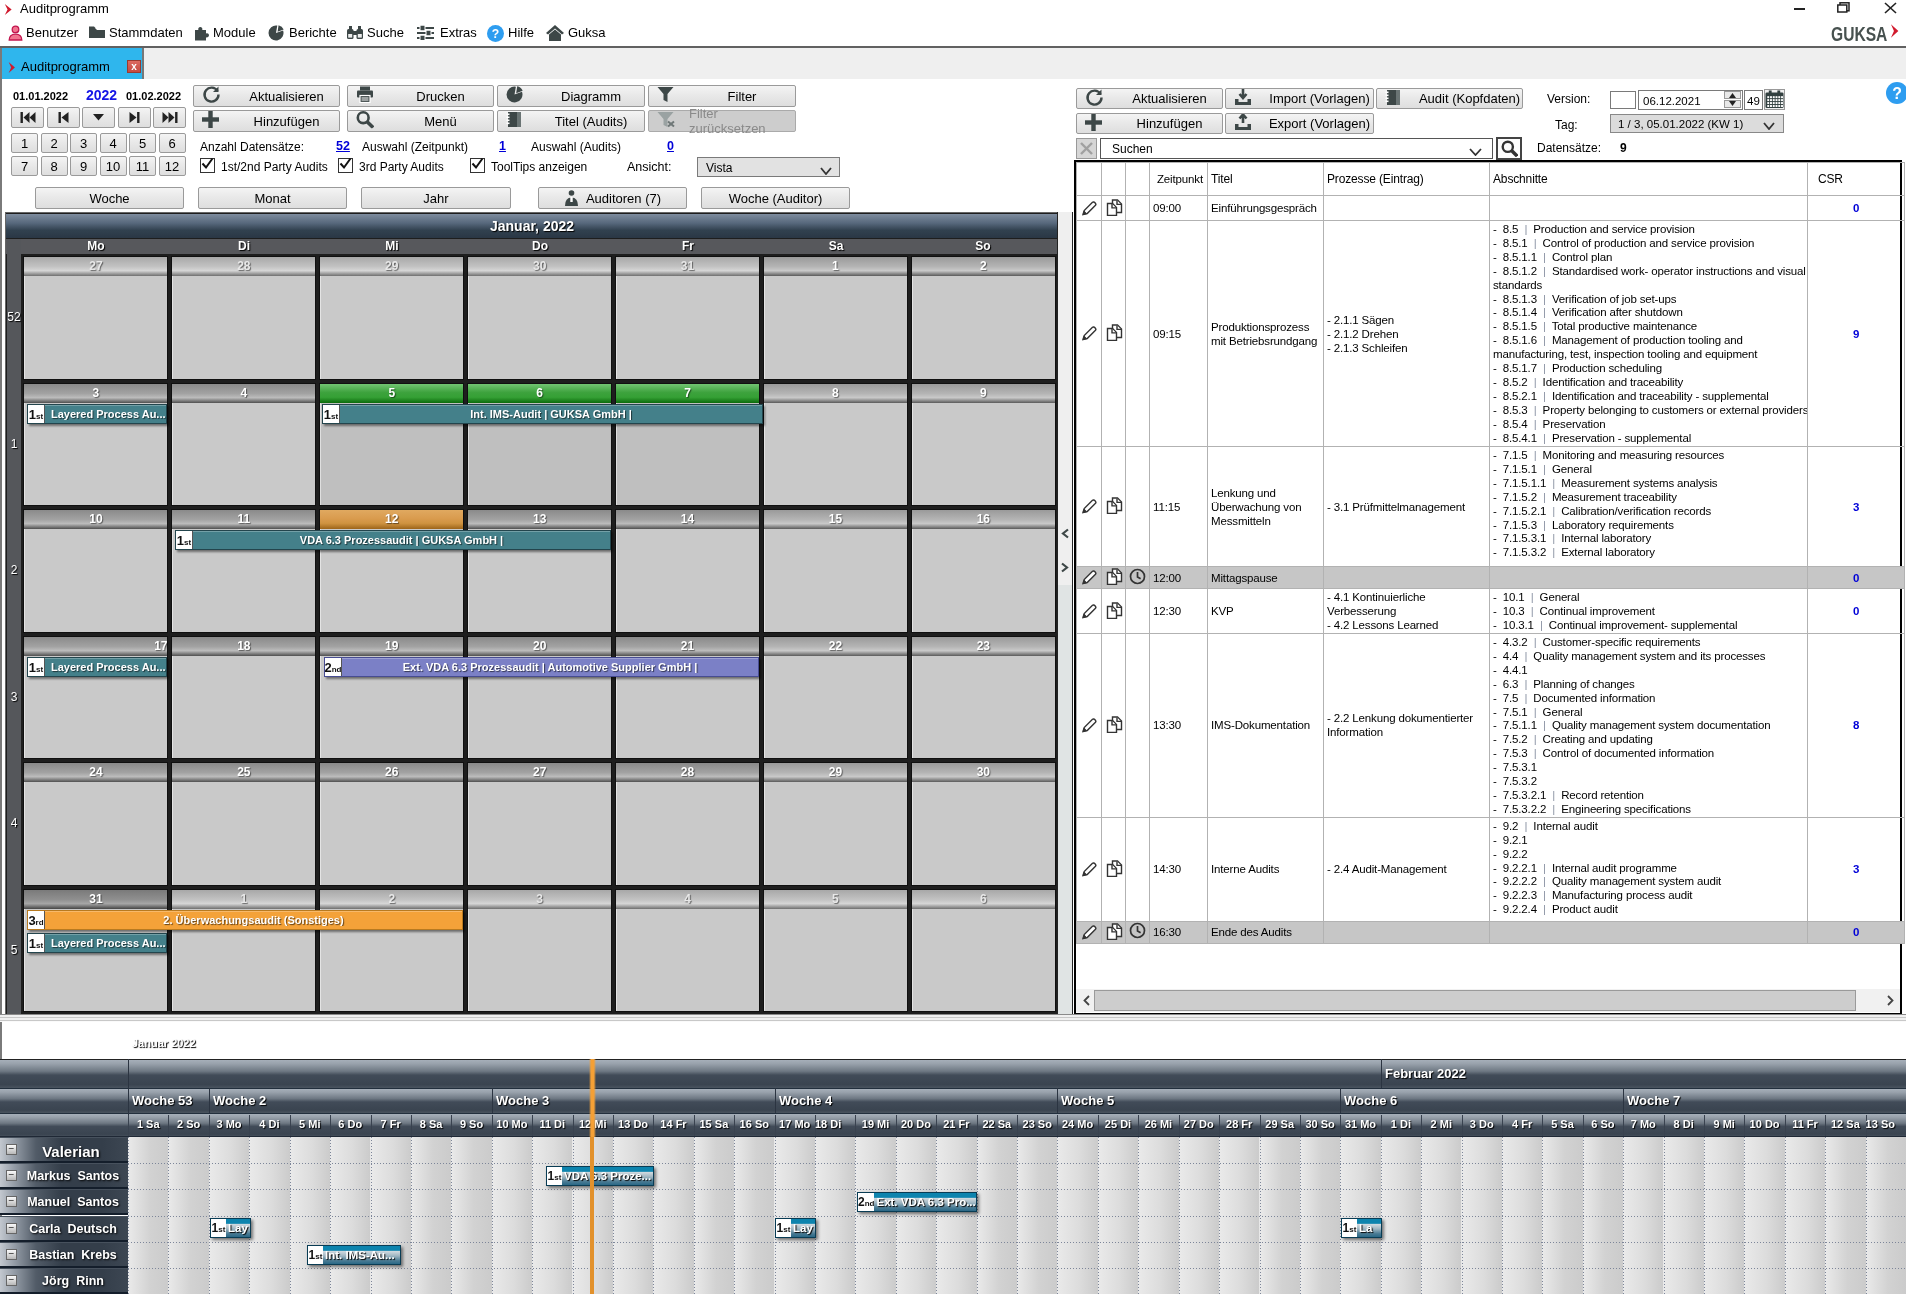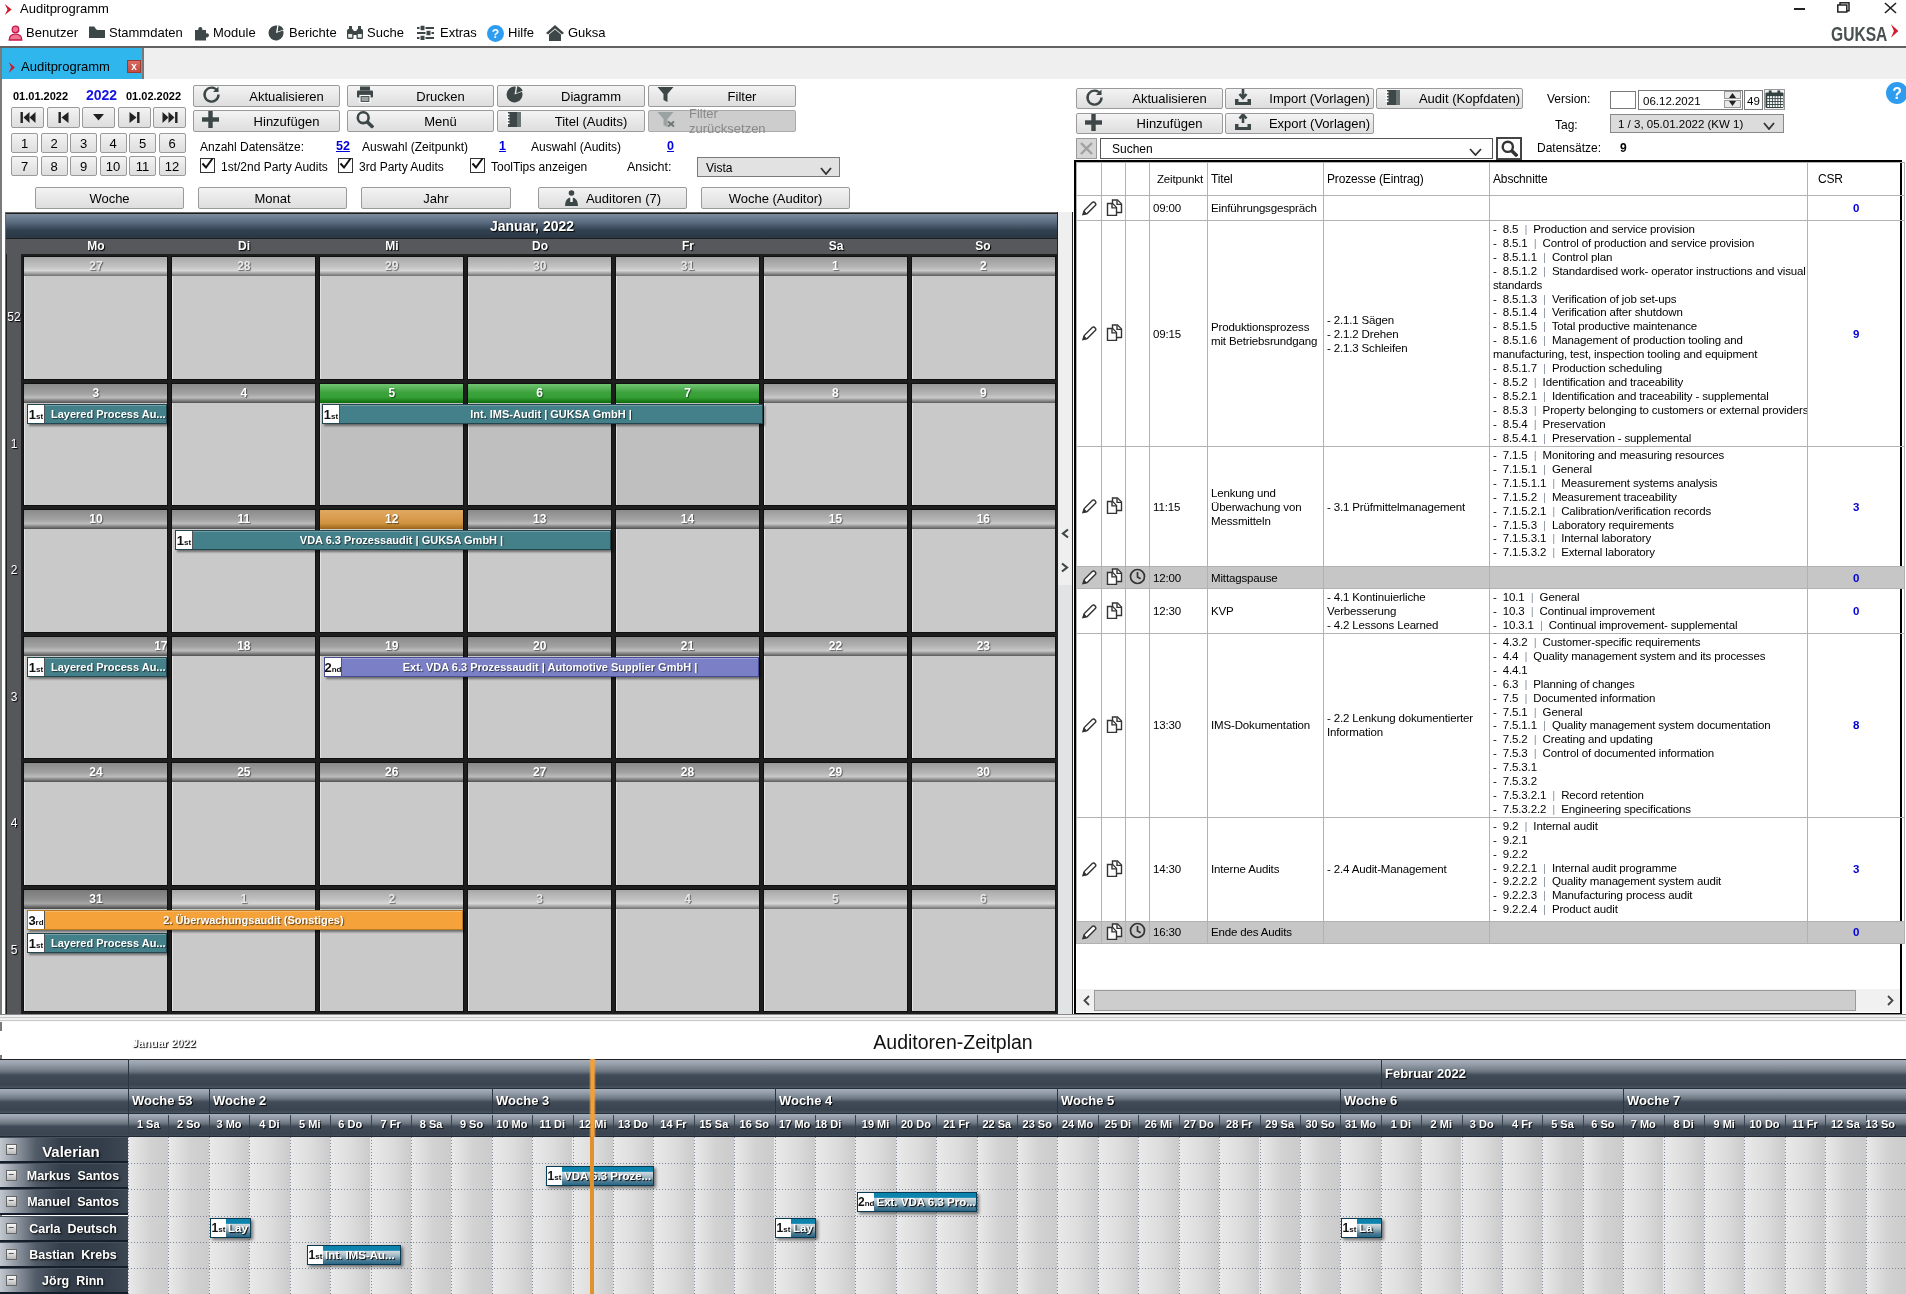--- a/index.html
+++ b/index.html
@@ -736,21 +736,20 @@
         <path d="M6 1 L1.5 5.5 L6 10" fill="none" stroke="#444" stroke-width="1.8"></path>
       </svg>
     </div>
 <div class="abs" style="left:1880px;top:989px;width:20px;height:23px;background:#f1f1f1;display:flex;align-items:center;justify-content:center">
       <svg width="7" height="11" viewBox="0 0 7 11" style="">
         <path d="M1 1 L5.5 5.5 L1 10" fill="none" stroke="#444" stroke-width="1.8"></path>
       </svg>
     </div>
 <div class="abs" style="left:1094px;top:990px;width:762px;height:21px;background:#cdcdcd;border:1px solid #9a9a9a"></div>
 <div class="abs" style="left:0;top:1014px;width:1906px;height:8px;background:linear-gradient(180deg,#8a8a8a 0,#8a8a8a 1px,#f0f0f0 1px,#f0f0f0 3px,#c8c8c8 3px,#c8c8c8 4px,#f0f0f0 4px,#f0f0f0 6px,#c8c8c8 6px,#c8c8c8 7px,#fafafa 7px)"></div>
-<div class="abs" style="left:0;top:1031px;width:1906px;height:24px;background:#fff;text-align:center;font-size:19.5px;color:#111">Auditoren-Zeitplan</div>
 <div class="abs gantt-head" style="left:0;top:1059px;width:1906px;height:29px;border-top:1px solid #222"></div>
 <div class="abs gantt-head" style="left:0;top:1088px;width:1906px;height:25px;border-top:1px solid #222f3d"></div>
 <div class="abs gantt-head" style="left:0;top:1113px;width:1906px;height:24px;border-top:1px solid #222f3d"></div>
 <div class="abs" style="left:128px;top:1059px;width:1px;height:79px;background:#2b3441"></div>
 <div class="abs" style="left:1381px;top:1059px;width:1px;height:29px;background:#2b3441"></div>
 <div class="ghl" style="left:132px;top:1037px;font-size:11px">Januar 2022</div>
 <div class="ghl" style="left:1385px;top:1066px;font-size:13px">Februar 2022</div>
 <div class="ghl" style="left:132px;top:1093px;font-size:13px">Woche 53</div>
 <div class="abs" style="left:209px;top:1088px;width:1px;height:25px;background:#2b3441"></div>
 <div class="ghl" style="left:213px;top:1093px;font-size:13px">Woche 2</div>

